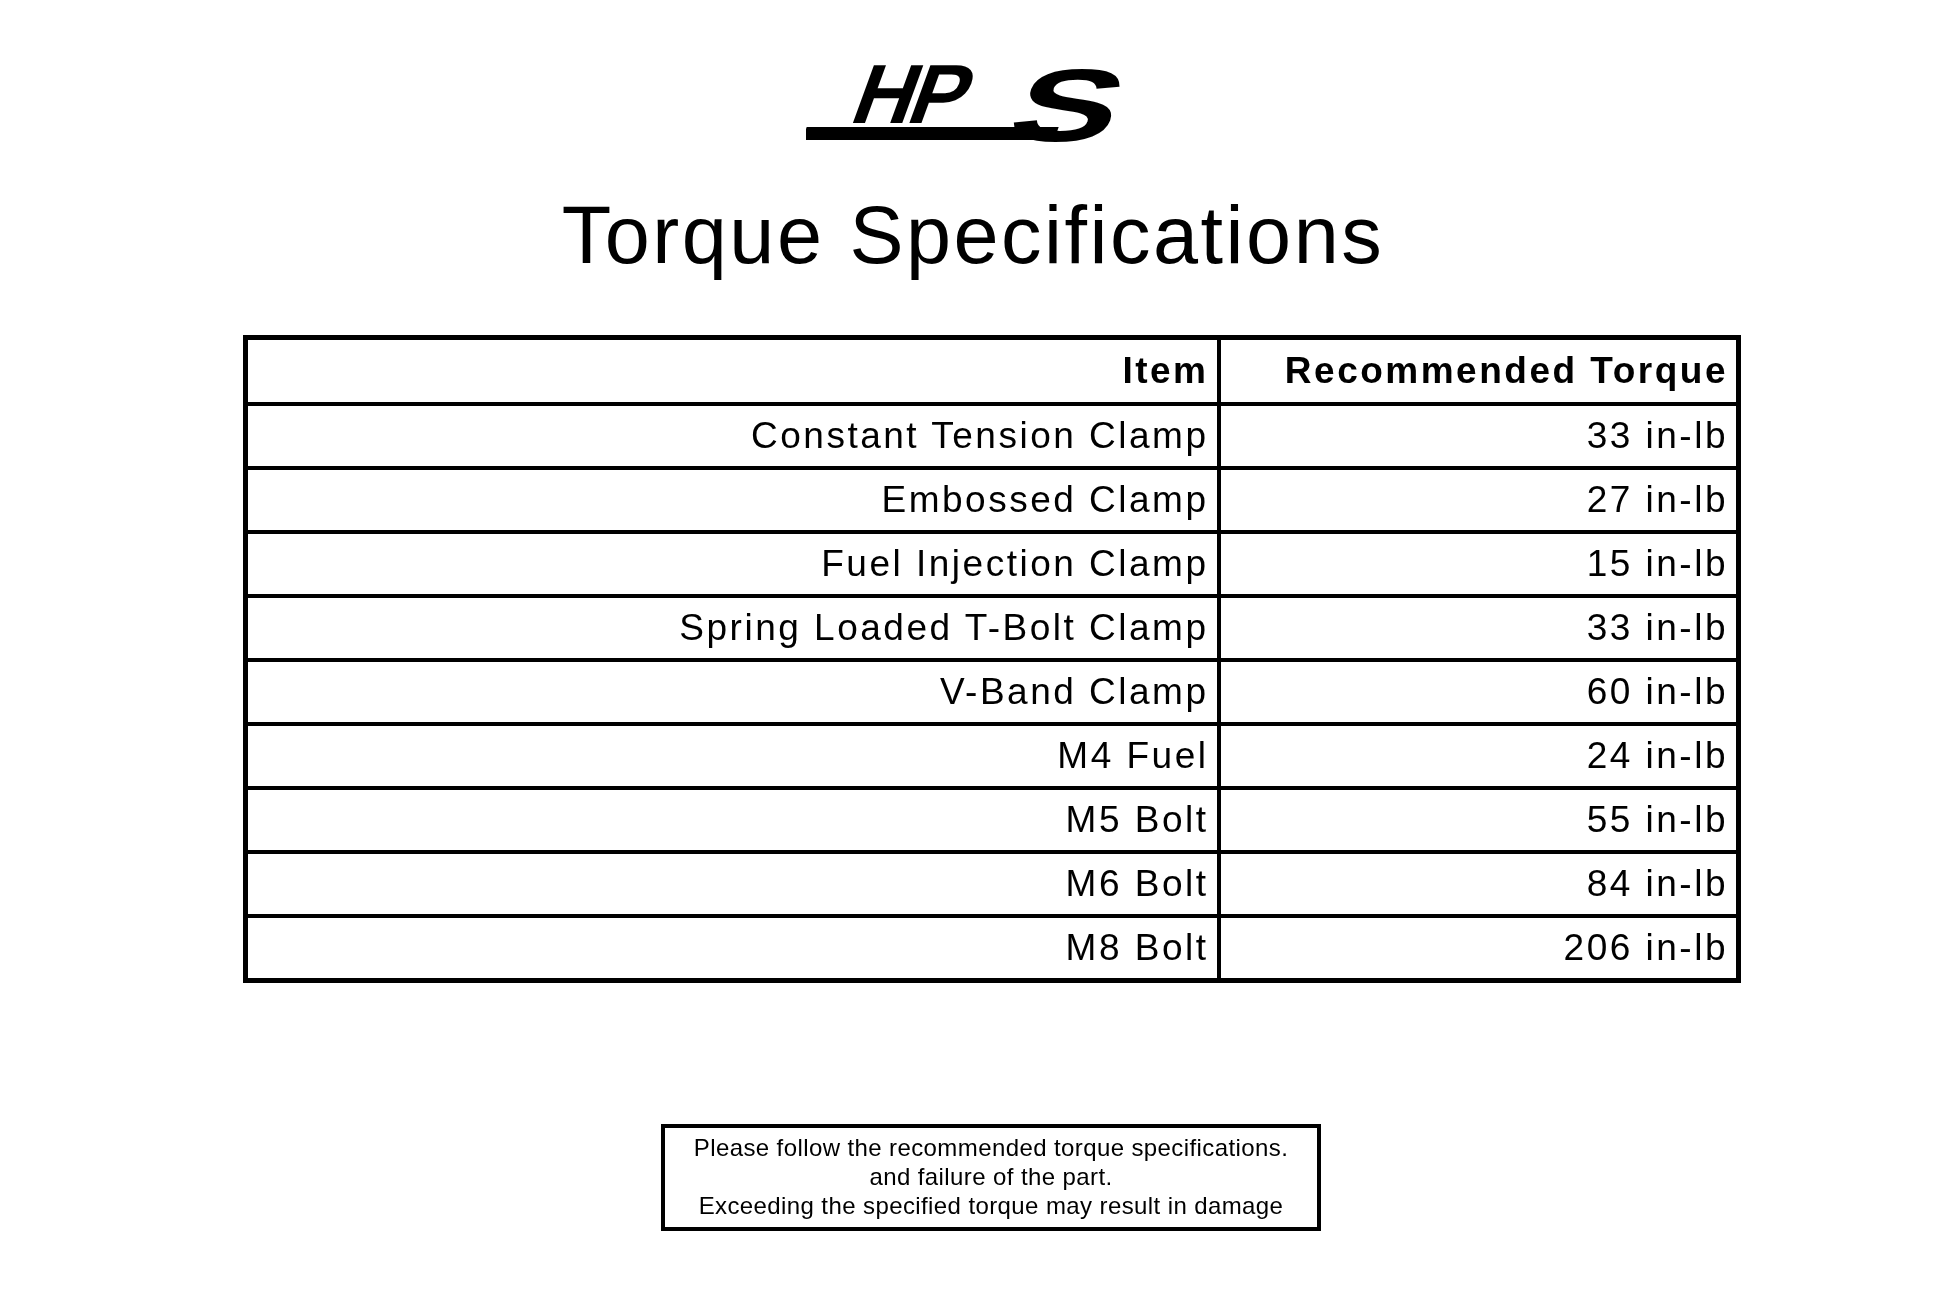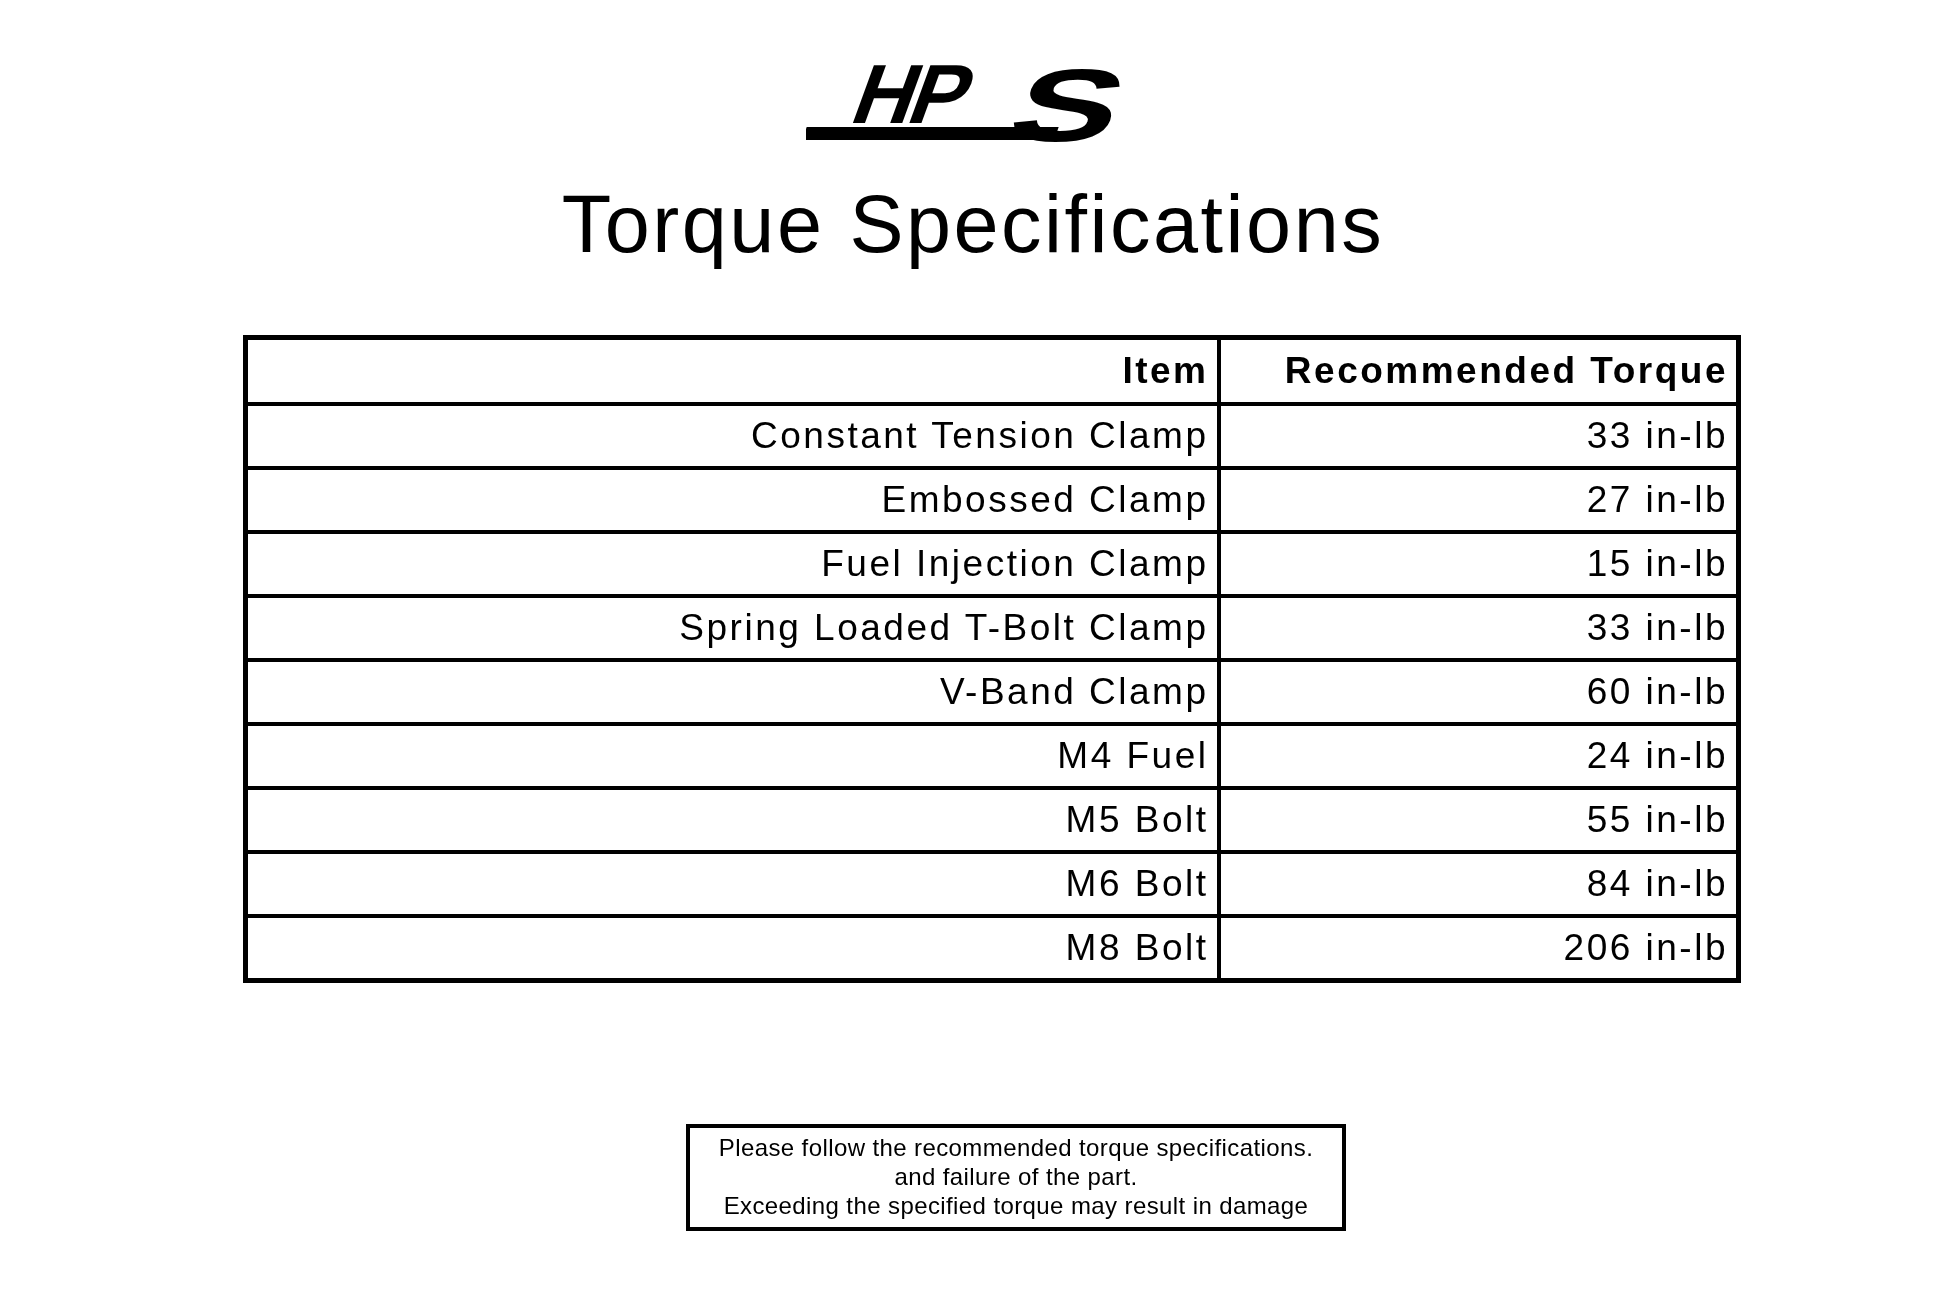--- a/index.html
+++ b/index.html
@@ -21,21 +21,21 @@
   .logo text {
     font-family: "Liberation Sans", "DejaVu Sans", sans-serif;
     font-weight: bold;
     fill: #000000;
   }
   .logo-hp { font-size: 84px; letter-spacing: -4px; }
   .logo-s  { font-size: 103px; }
 
   .title {
     position: absolute;
-    left: 0; top: 184px;
+    left: 0; top: 195px;
     width: 1946px;
     margin: 0;
     text-align: center;
     font-size: 81px;
     line-height: 81px;
     font-weight: 400;
     letter-spacing: 2.5px;
     white-space: nowrap;
   }
 
@@ -57,21 +57,21 @@
     white-space: nowrap;
     overflow: hidden;
   }
   .spec-table th { font-weight: bold; height: 62px; }
   .spec-table td { font-weight: normal; height: 60px; }
   .col-item   { width: 973px; }
   .col-torque { width: 520px; }
 
   .note {
     position: absolute;
-    left: 686px; top: 1124px;
+    left: 661px; top: 1124px;
     width: 660px;
     box-sizing: border-box;
     border: 4px solid #000000;
     padding: 5px 4px 7px 4px;
     text-align: center;
     font-size: 24px;
     line-height: 29px;
     letter-spacing: 0.4px;
   }
 </style>

